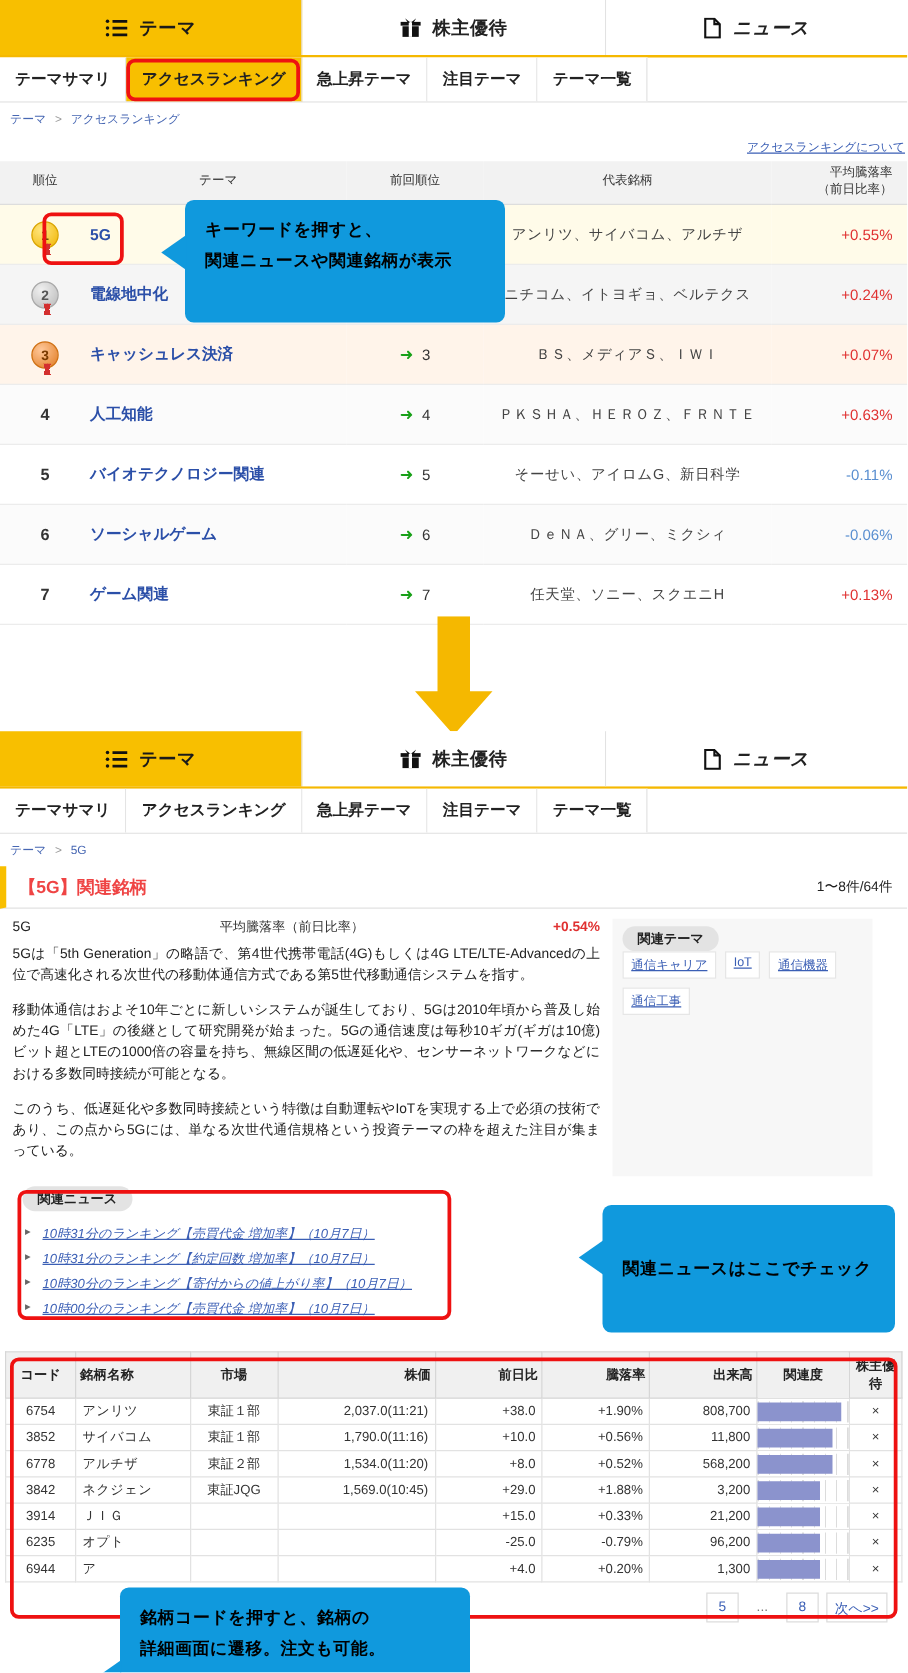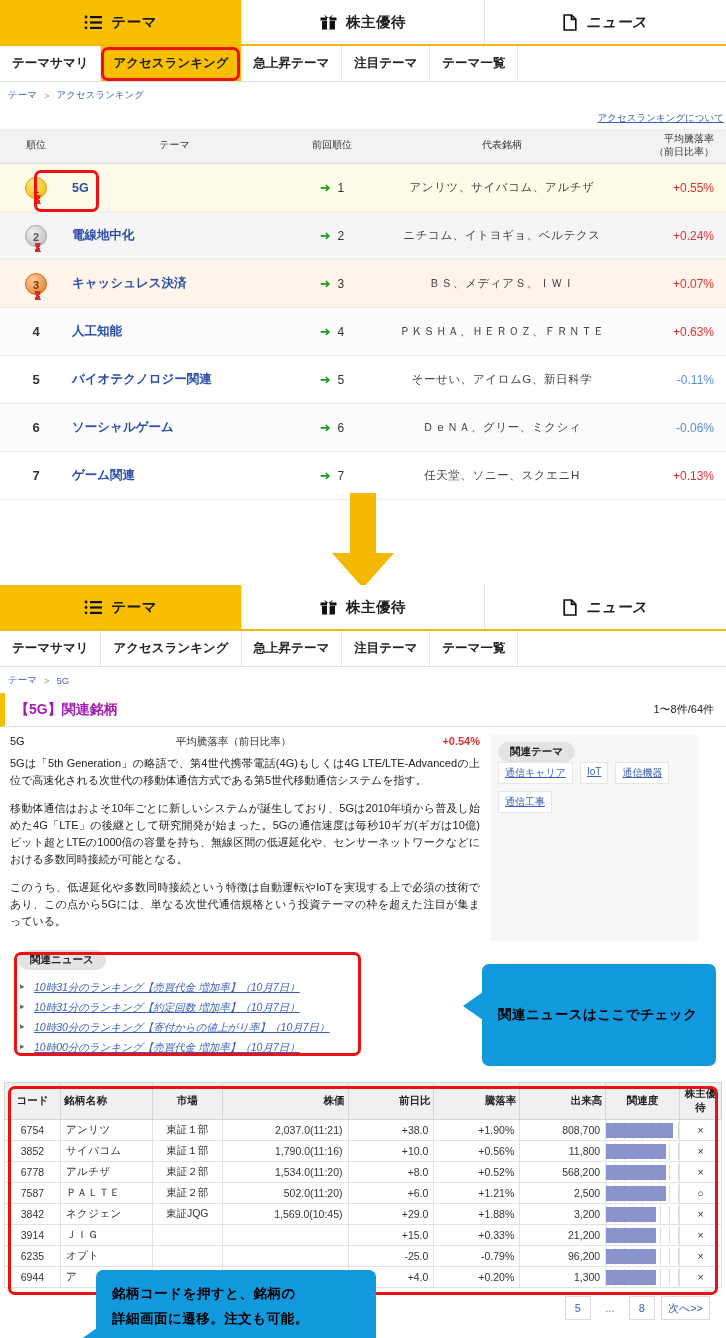--- a/index.html
+++ b/index.html
@@ -154,21 +154,21 @@
   .titlebar {
     display: flex;
     align-items: center;
     justify-content: space-between;
     height: 34px;
     border-left: 5px solid #F8BF00;
     border-bottom: 1px solid #e2e2e2;
     padding: 0 12px 0 10px;
     background: #fff;
   }
-  .titlebar .t { font-size: 14px; font-weight: bold; color: #a21caf; }
+  .titlebar .t { font-size: 14px; font-weight: bold; color: #ef4444; }
   .titlebar .c { font-size: 11px; color: #222; }
 
   
   .descwrap { display: flex; padding: 8px 10px 0 10px; gap: 10px; }
   .descleft { width: 470px; }
   .descright { width: 208px; background: #f7f7f7; padding: 6px 8px 10px; }
   .desc-head {
     display: flex; justify-content: space-between; align-items: baseline;
     font-size: 11px; color: #222; margin-bottom: 6px;
   }
@@ -604,35 +604,20 @@
             <td class="c-pct up">+0.52%</td>
             <td class="c-vol">568,200</td>
             <td class="c-rel">
                 <div class="relbg">
                   <div class="relbar" style="width: 82%;"></div>
                 </div>
               </td>
             <td class="c-yuu no">×</td>
           </tr>
           <tr>
-            <td class="c-code">7587</td>
-            <td class="c-name">ＰＡＬＴＥ</td>
-            <td class="c-mkt">東証２部</td>
-            <td class="c-px">502.0(11:20)</td>
-            <td class="c-chg up">+6.0</td>
-            <td class="c-pct up">+1.21%</td>
-            <td class="c-vol">2,500</td>
-            <td class="c-rel">
-                <div class="relbg">
-                  <div class="relbar" style="width: 82%;"></div>
-                </div>
-              </td>
-            <td class="c-yuu yes">○</td>
-          </tr>
-          <tr>
             <td class="c-code">3842</td>
             <td class="c-name">ネクジェン</td>
             <td class="c-mkt">東証JQG</td>
             <td class="c-px">1,569.0(10:45)</td>
             <td class="c-chg up">+29.0</td>
             <td class="c-pct up">+1.88%</td>
             <td class="c-vol">3,200</td>
             <td class="c-rel">
                 <div class="relbg">
                   <div class="relbar" style="width: 68%;"></div>
@@ -694,20 +679,25 @@
       <div class="pbtn dots">...</div>
       <div class="pbtn">8</div>
       <div class="pbtn nav">次へ&gt;&gt;</div>
     </div>
   </div>
 
   <div class="redbox" style="left:101px; top:47px; width:139px; height:34px;"></div>
 
   <div class="redbox" style="left:34px; top:170px; width:65px; height:42px;"></div>
 
+  <div class="callout" style="left:148px; top:160px; width:256px; height:98px;">
+    <div class="tail tail-left"></div>
+    <div>キーワードを押すと、</div>
+    <div>関連ニュースや関連銘柄が表示</div>
+  </div>
 
   <div class="redbox" style="left:14px; top:952px; width:347px; height:104px;"></div>
 
   <div class="callout" style="left:482px; top:964px; width:234px; height:102px; display:flex; align-items:center;">
     <div class="tail tail-left"></div>
     <div>関連ニュースはここでチェック</div>
   </div>
 
   <div class="redbox" style="left:8px; top:1086px; width:710px; height:209px;"></div>
 

